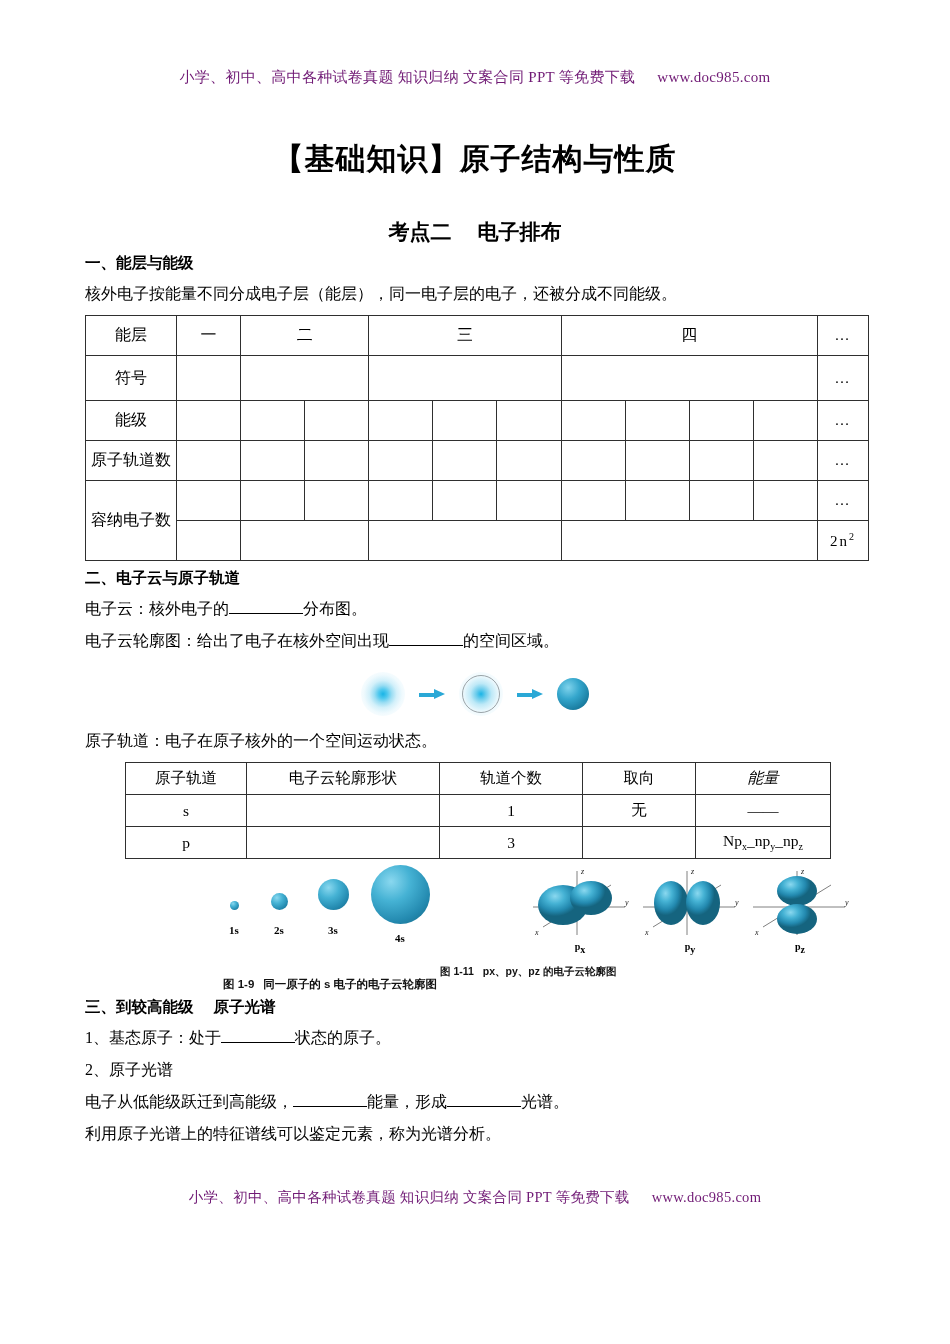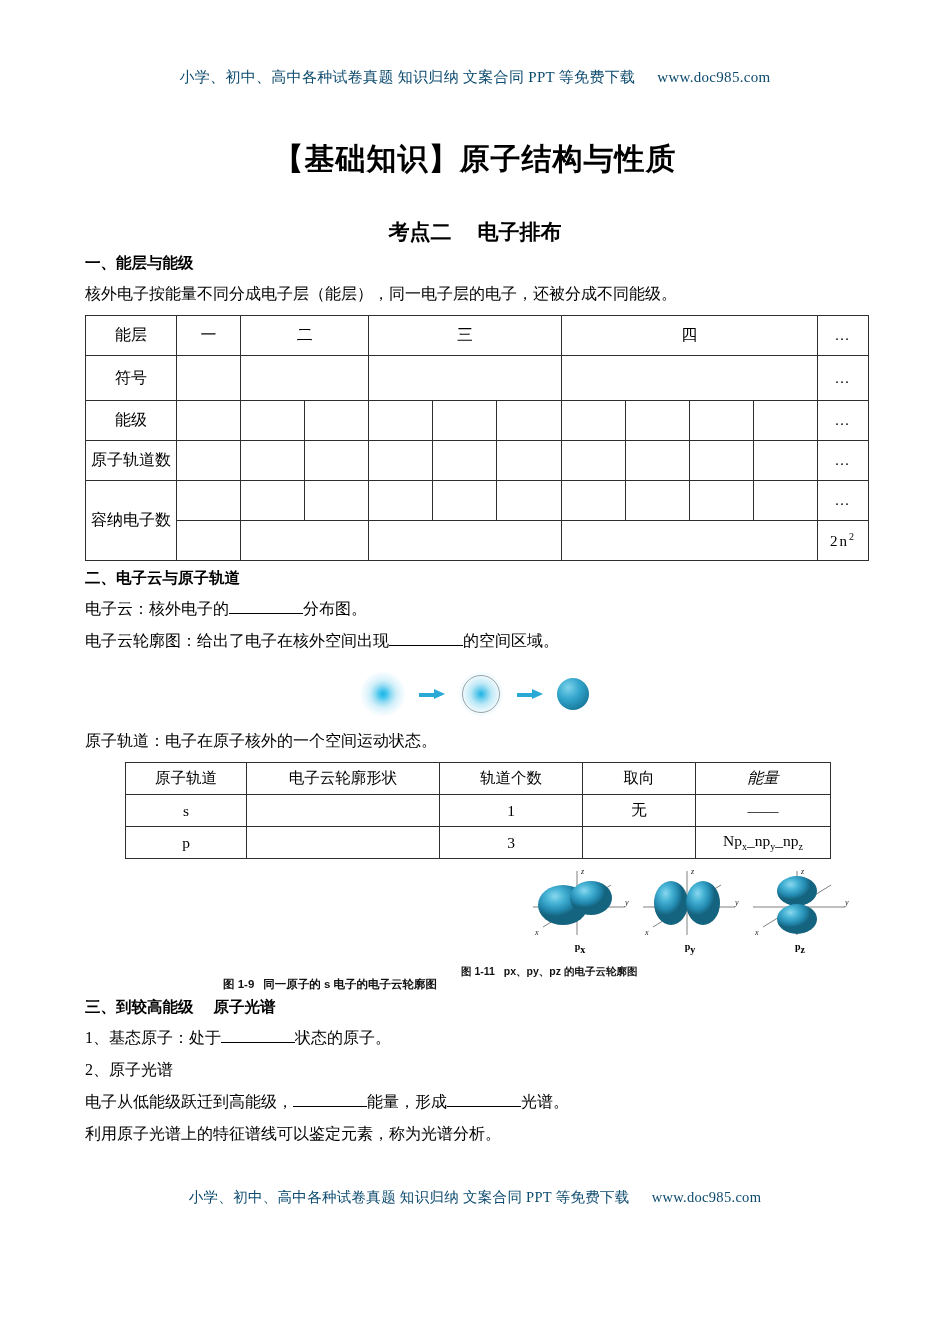--- a/index.html
+++ b/index.html
@@ -14,21 +14,21 @@
   .page{
     position:relative;
     width:950px;height:1344px;
     box-sizing:border-box;
     padding:0 85px;
   }
 
   
   .wm{
     font-size:15px;
-    color:#0c4a6e;
+    color:#701a75;
     text-align:center;
     letter-spacing:.3px;
     white-space:nowrap;
   }
   .wm-top{padding-top:68px;}
   .wm .url{margin-left:22px;}
 
   
   .doc-title{
     text-align:center;
@@ -320,20 +320,38 @@
         <td></td>
         <td>3</td>
         <td></td>
         <td><span>Np</span><sub>x</sub><span>_np</span><sub>y</sub><span>_np</span><sub>z</sub></td>
       </tr>
     </tbody>
   </table>
 
   <div class="fig-orb">
 
+    <div class="s-group">
+      <div class="s-item" style="left:4px;top:34px;width:34px;">
+        <div class="s-ball" style="width:9px;height:9px;"></div>
+        <div class="s-lab" style="margin-top:14px;">1s</div>
+      </div>
+      <div class="s-item" style="left:46px;top:26px;width:40px;">
+        <div class="s-ball" style="width:17px;height:17px;"></div>
+        <div class="s-lab" style="margin-top:14px;">2s</div>
+      </div>
+      <div class="s-item" style="left:94px;top:12px;width:52px;">
+        <div class="s-ball" style="width:31px;height:31px;"></div>
+        <div class="s-lab" style="margin-top:14px;">3s</div>
+      </div>
+      <div class="s-item" style="left:152px;top:-2px;width:70px;">
+        <div class="s-ball" style="width:59px;height:59px;"></div>
+        <div class="s-lab" style="margin-top:8px;">4s</div>
+      </div>
+    </div>
 
     <div class="p-group">
 
       <div class="p-item" style="left:0px;top:0px;">
         <svg class="axes" viewBox="0 0 110 74">
           <defs>
             <radialGradient id="lobeA" cx="34%" cy="28%">
               <stop offset="0%" stop-color="#8ad8ef"></stop>
                 <stop offset="38%" stop-color="#45b2d4"></stop>
               <stop offset="74%" stop-color="#2389af"></stop>
@@ -395,21 +413,21 @@
         </svg>
         <div class="p-lab"><span>p</span><sub>z</sub></div>
       </div>
     </div>
   </div>
 
   <div style="position:relative;height:20px;margin-top:-4px;">
     <div class="cap" style="left:138px;top:12px;">
       <span class="num">图 1-9</span><span>同一原子的 s 电子的电子云轮廓图</span>
     </div>
-    <div class="cap" style="left:376px;top:0;font-size:10.5px;">
+    <div class="cap" style="left:355px;top:0;font-size:10.5px;">
       <span class="num">图 1-11</span><span>px、py、pz 的电子云轮廓图</span>
     </div>
   </div>
 
   <div class="bold-head tight" style="margin-top:12px;">
     <span>三、到较高能级</span><span class="gap"></span><span>原子光谱</span>
   </div>
 
   <div class="para">
     <span>1、基态原子：处于</span><span class="blank b-long"></span><span>状态的原子。</span>

